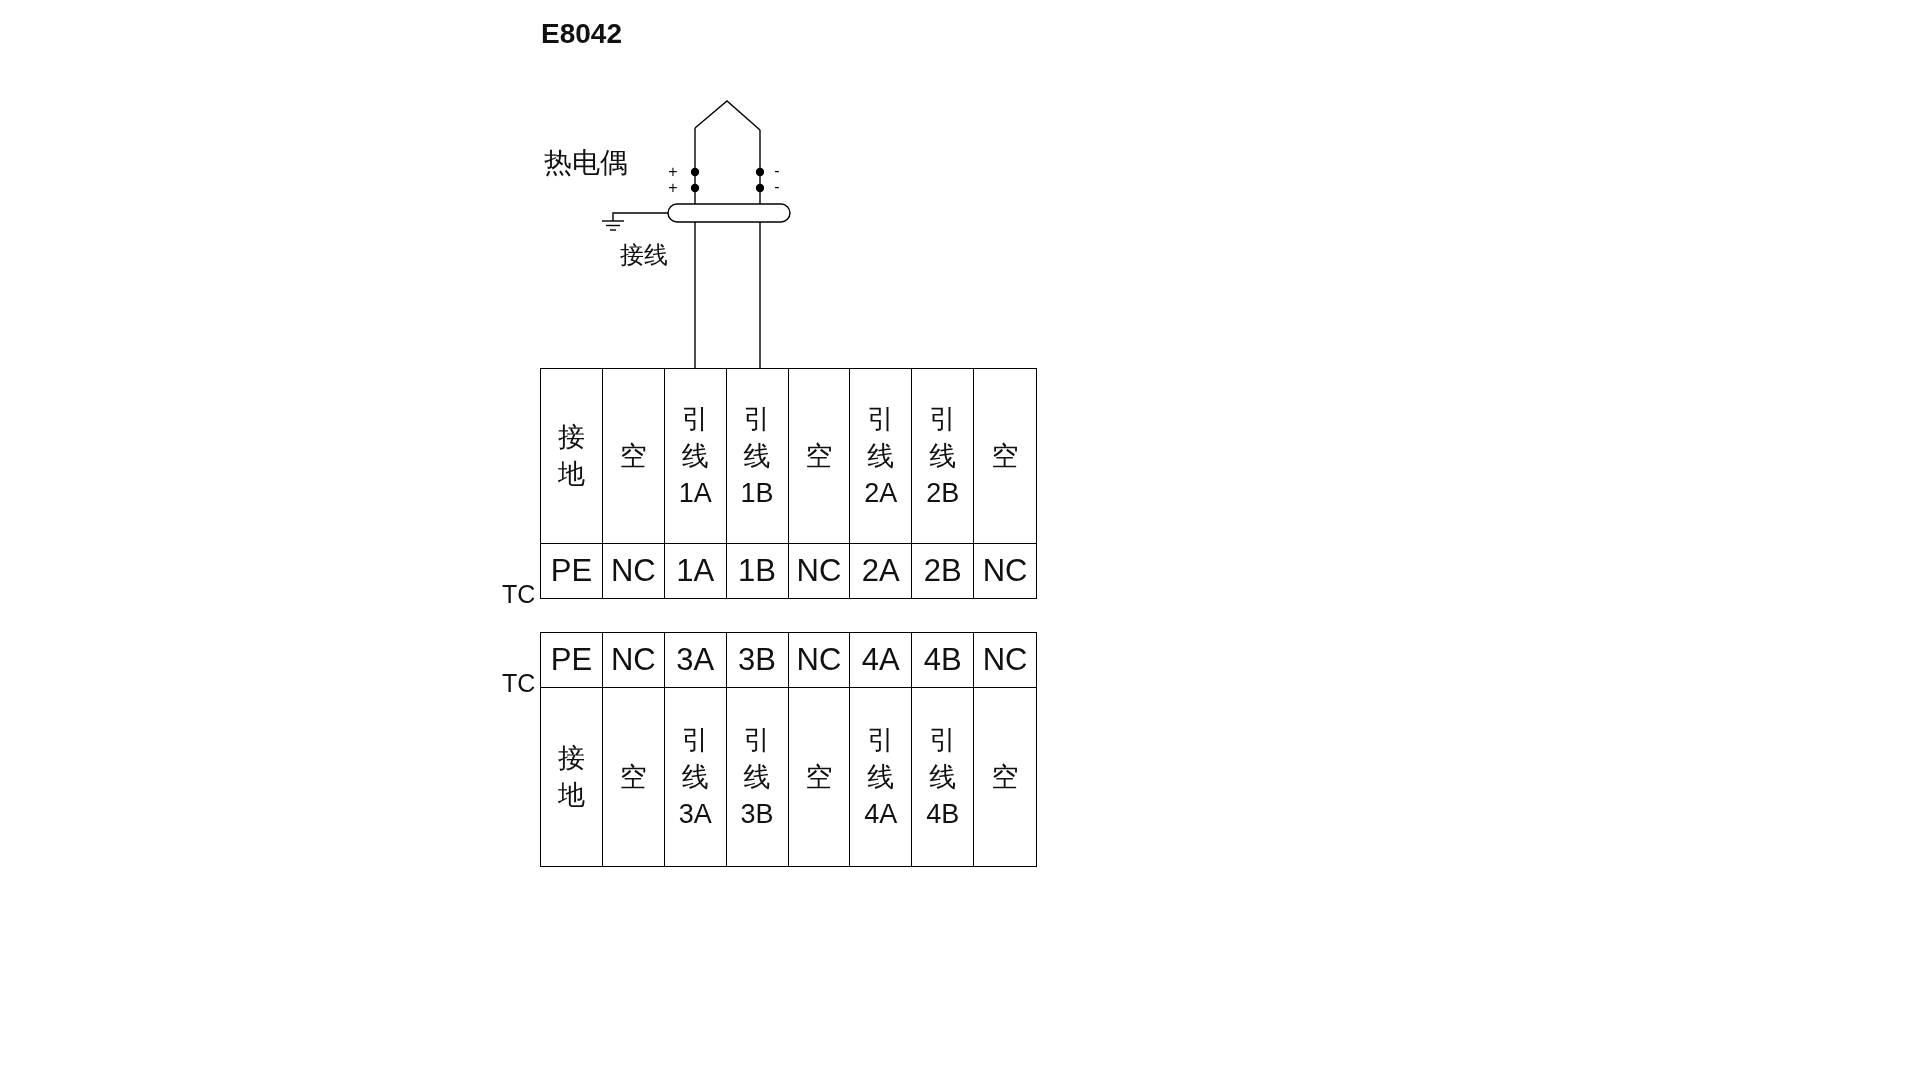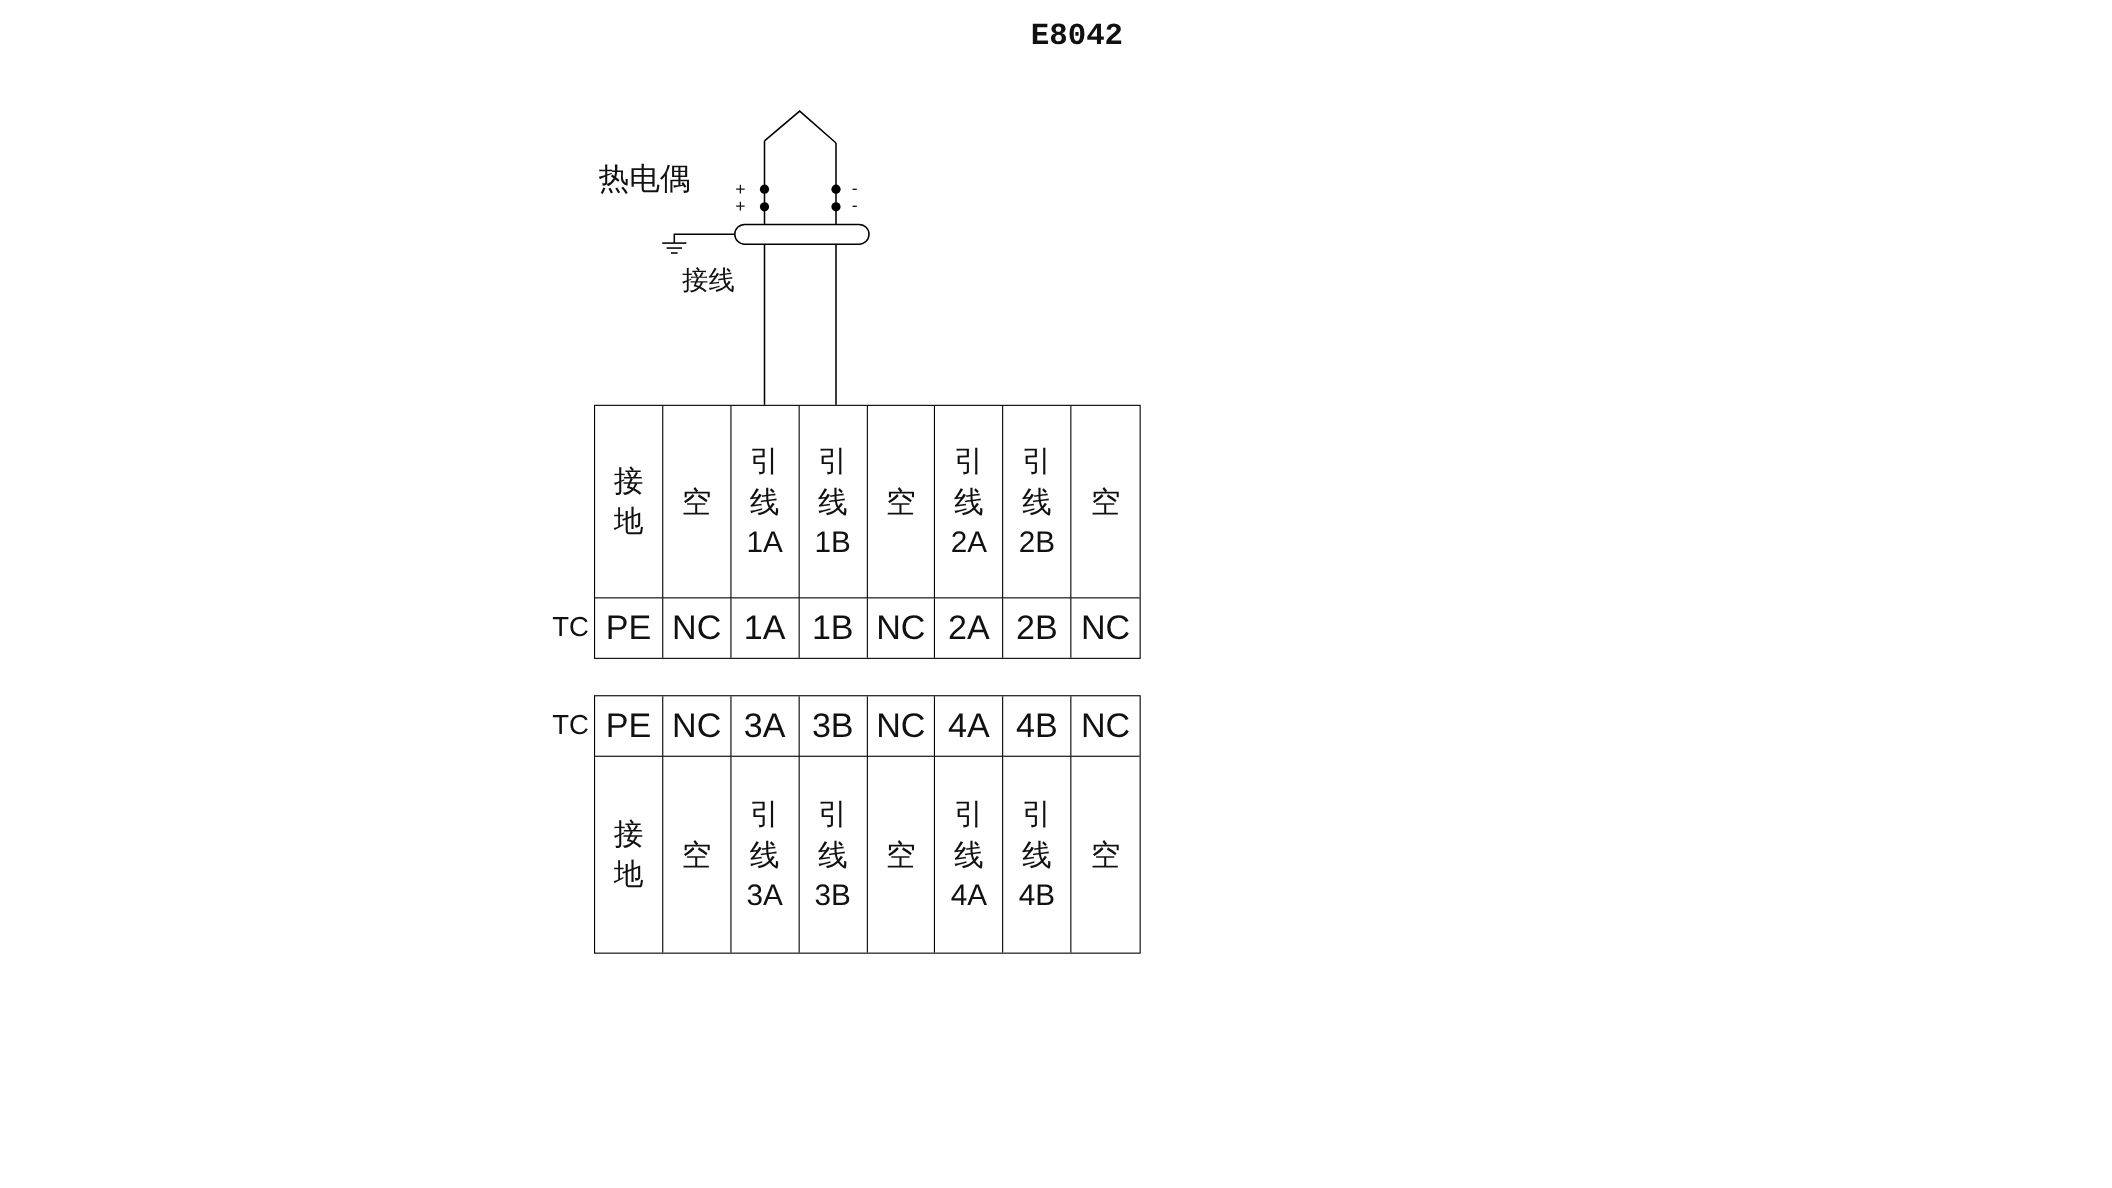--- a/index.html
+++ b/index.html
@@ -8,28 +8,28 @@
     width: 1920px;
     height: 1080px;
     background: #ffffff;
     font-family: "Liberation Sans", "DejaVu Sans", sans-serif;
     color: #111111;
     overflow: hidden;
   }
   .abs { position: absolute; }
 
   
-  .title-block { left: 541px; top: 16px; width: 480px; text-align: right; font-family: Liberation Mono, monospace; }
+  .title-block { left: 541px; top: 16px; width: 480px; text-align: left; }
   .title-model { font-size: 28px; font-weight: 700; line-height: 36px; }
   .title-subtitle { font-size: 28px; font-weight: 700; line-height: 36px; }
 
   
   .lbl-thermocouple { left: 544px; top: 144px; font-size: 28px; }
   .lbl-ground { left: 620px; top: 239px; font-size: 24px; }
-  .lbl-tc { font-size: 25px; width: 34px; text-align: left; }
+  .lbl-tc { font-size: 25px; width: 34px; text-align: left; margin-top: 24px; }
   .lbl-tc-top { left: 502px; top: 556px; }
   .lbl-tc-bottom { left: 502px; top: 645px; }
 
   
   .overlay-svg { position: absolute; left: 0; top: 0; pointer-events: none; }
 
   
   .term-table {
     position: absolute;
     left: 540px;

